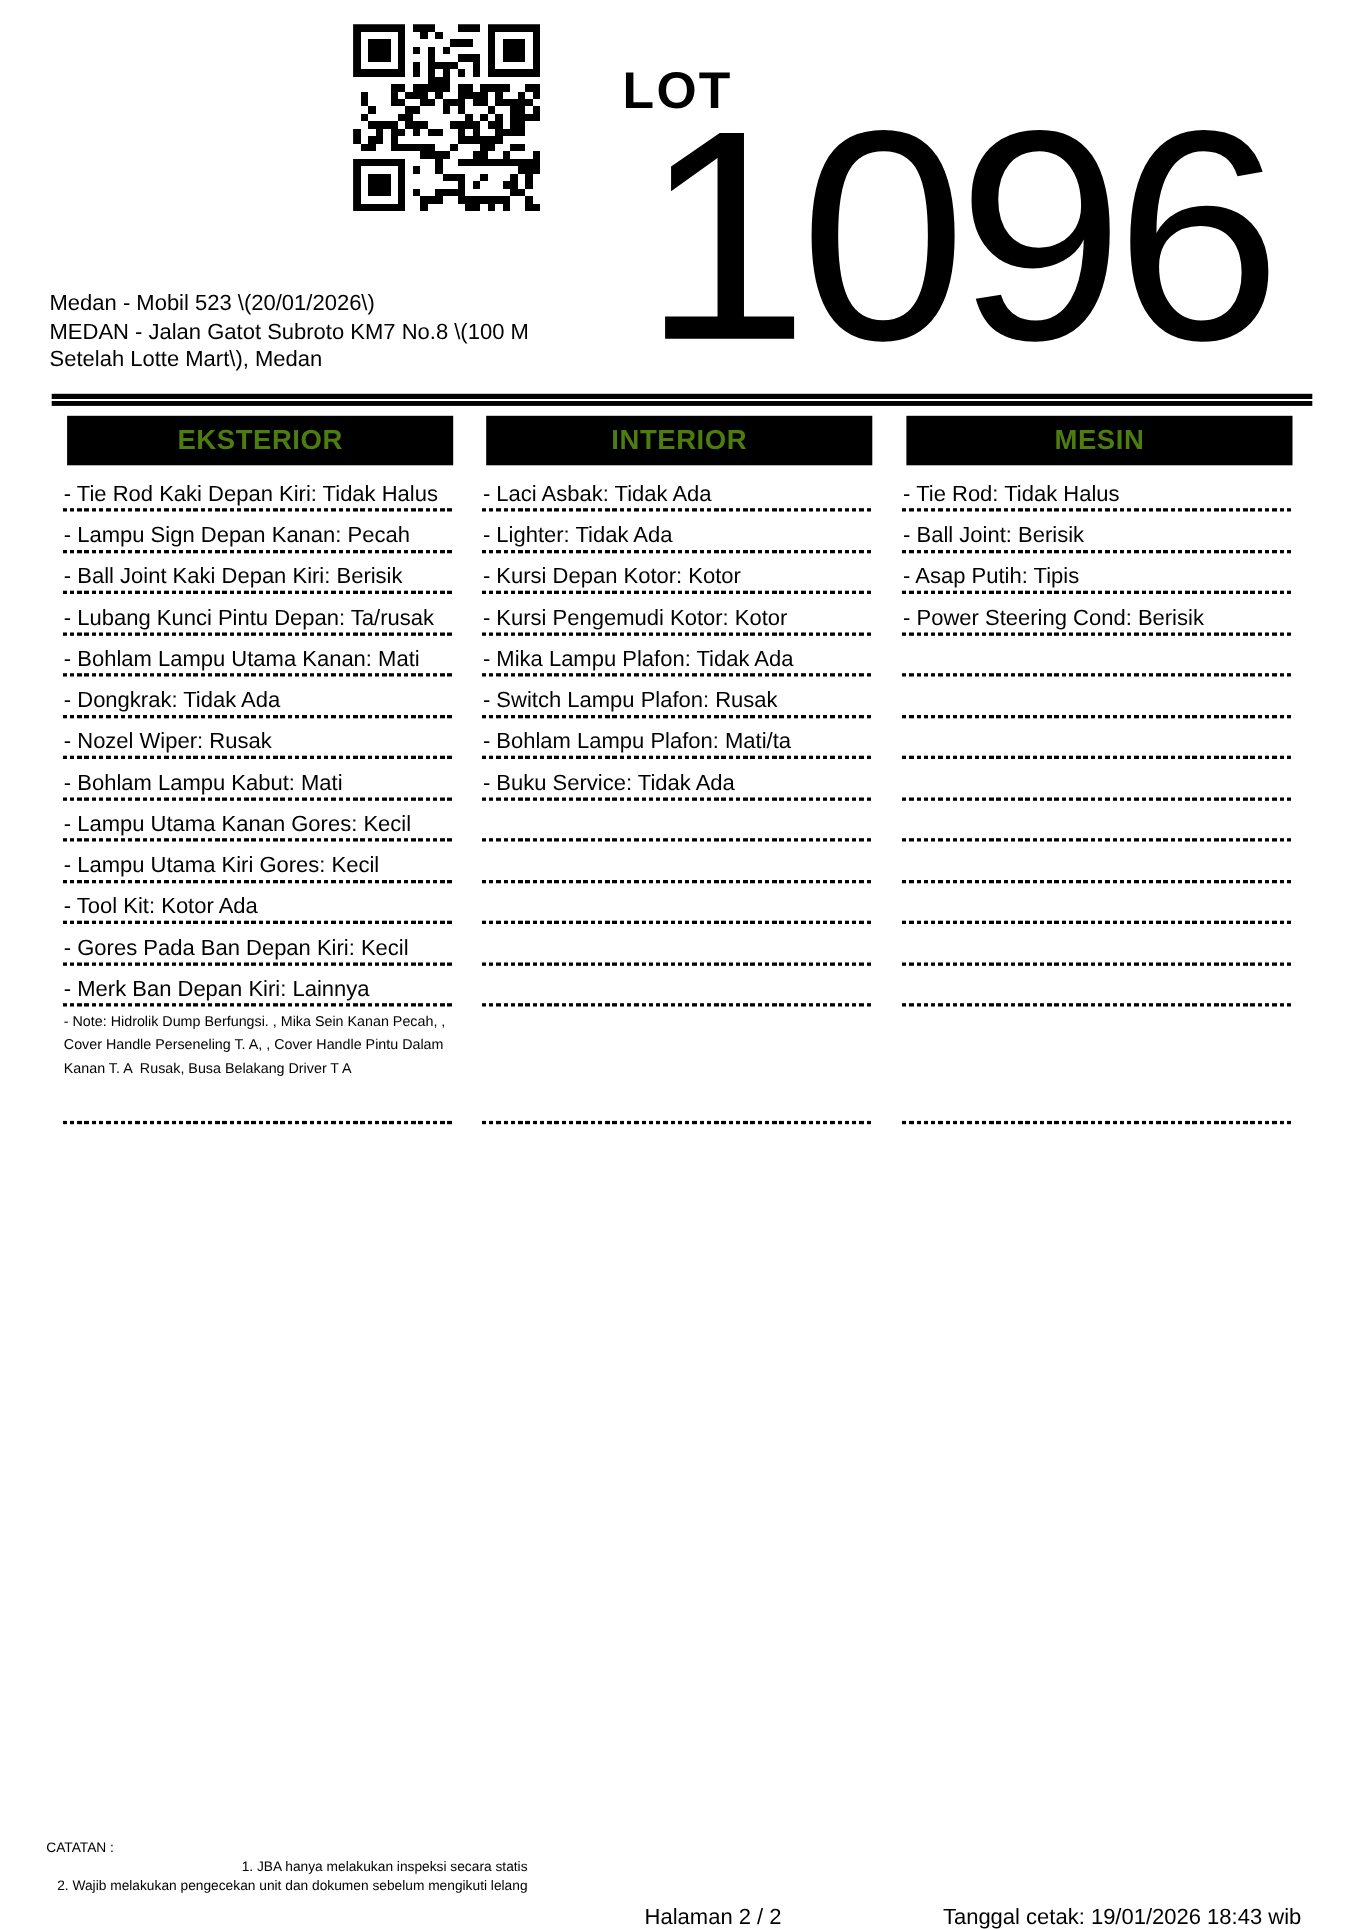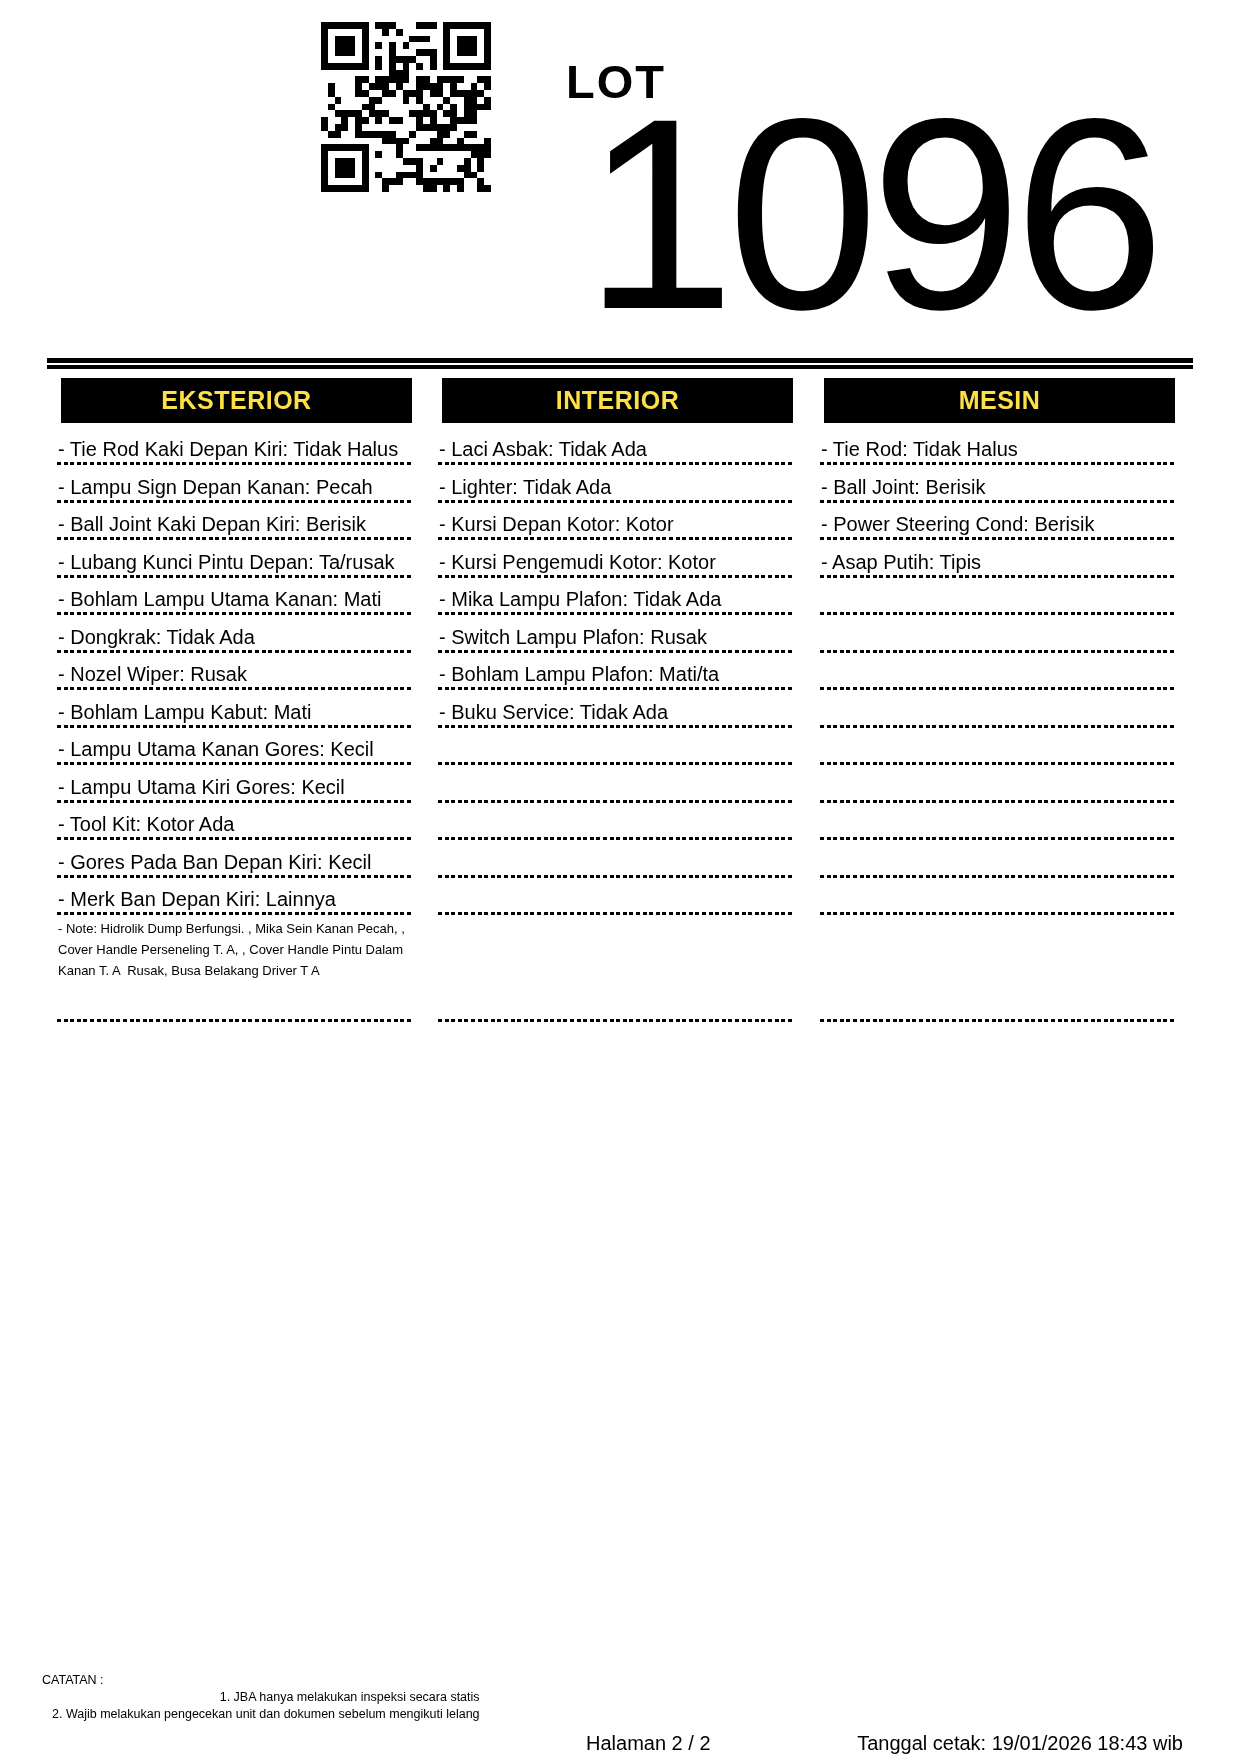--- a/index.html
+++ b/index.html
@@ -13,21 +13,21 @@
   #lot-number{position:absolute;right:83px;top:78px;font-size:272px;font-weight:normal;line-height:1;letter-spacing:-8px;}
   #address{position:absolute;left:45px;top:264px;font-size:20px;line-height:25.5px;}
 
   
   #rule{position:absolute;left:47px;top:358px;width:1146px;height:11px;
         background:linear-gradient(#000 0 5px,#fff 5px 6.5px,#000 6.5px 11px);}
 
   
   .col{position:absolute;top:378px;width:355px;}
   #col0{left:57px;} #col1{left:438px;} #col2{left:820px;}
-  .col-header{height:45px;margin-left:4px;background:#000;color:#fde047;font-size:25px;font-weight:bold;
+  .col-header{height:45px;margin-left:4px;background:#000;color:#4d7c0f;font-size:25px;font-weight:bold;
               display:flex;align-items:center;justify-content:center;letter-spacing:0.5px;}
   .row{position:relative;height:37.5px;box-sizing:border-box;display:flex;align-items:flex-end;
        padding:0 0 6px 1px;font-size:20px;line-height:1;white-space:nowrap;overflow:visible;
        background:repeating-linear-gradient(90deg,#000 0 4px,rgba(0,0,0,0) 4px 6.6px) left bottom / 100% 3px no-repeat;}
   .row.first{height:42px;text-align:center;}
   .row.tall{height:107px;align-items:flex-start;padding-top:3px;white-space:pre-wrap;
             font-size:13px;line-height:21px;}
 
   
   #catatan{position:absolute;left:42px;top:1672px;font-size:12.5px;line-height:17px;}
@@ -344,20 +344,25 @@
         <rect x="16" y="24" width="1" height="1"></rect>
         <rect x="18" y="24" width="1" height="1"></rect>
         <rect x="20" y="24" width="1" height="1"></rect>
         <rect x="23" y="24" width="1" height="1"></rect>
         <rect x="24" y="24" width="1" height="1"></rect>
       </svg></div>
 
   <div id="lot-label">LOT</div>
   <div id="lot-number">1096</div>
 
+  <div id="address">
+    <div>Medan - Mobil 523 \(20/01/2026\)</div>
+    <div>MEDAN - Jalan Gatot Subroto KM7 No.8 \(100 M</div>
+    <div>Setelah Lotte Mart\), Medan</div>
+  </div>
 
   <div id="rule"></div>
 
   <div class="col" id="col0">
     <div class="col-header">EKSTERIOR</div>
     <div class="row first">- Tie Rod Kaki Depan Kiri: Tidak Halus</div>
     <div class="row">- Lampu Sign Depan Kanan: Pecah</div>
     <div class="row">- Ball Joint Kaki Depan Kiri: Berisik</div>
     <div class="row">- Lubang Kunci Pintu Depan: Ta/rusak</div>
     <div class="row">- Bohlam Lampu Utama Kanan: Mati</div>
@@ -387,22 +392,22 @@
     <div class="row"></div>
     <div class="row"></div>
     <div class="row"></div>
     <div class="row tall"></div>
   </div>
 
   <div class="col" id="col2">
     <div class="col-header">MESIN</div>
     <div class="row first">- Tie Rod: Tidak Halus</div>
     <div class="row">- Ball Joint: Berisik</div>
+    <div class="row">- Asap Putih: Tipis</div>
     <div class="row">- Power Steering Cond: Berisik</div>
-    <div class="row">- Asap Putih: Tipis</div>
     <div class="row"></div>
     <div class="row"></div>
     <div class="row"></div>
     <div class="row"></div>
     <div class="row"></div>
     <div class="row"></div>
     <div class="row"></div>
     <div class="row"></div>
     <div class="row"></div>
     <div class="row tall"></div>

